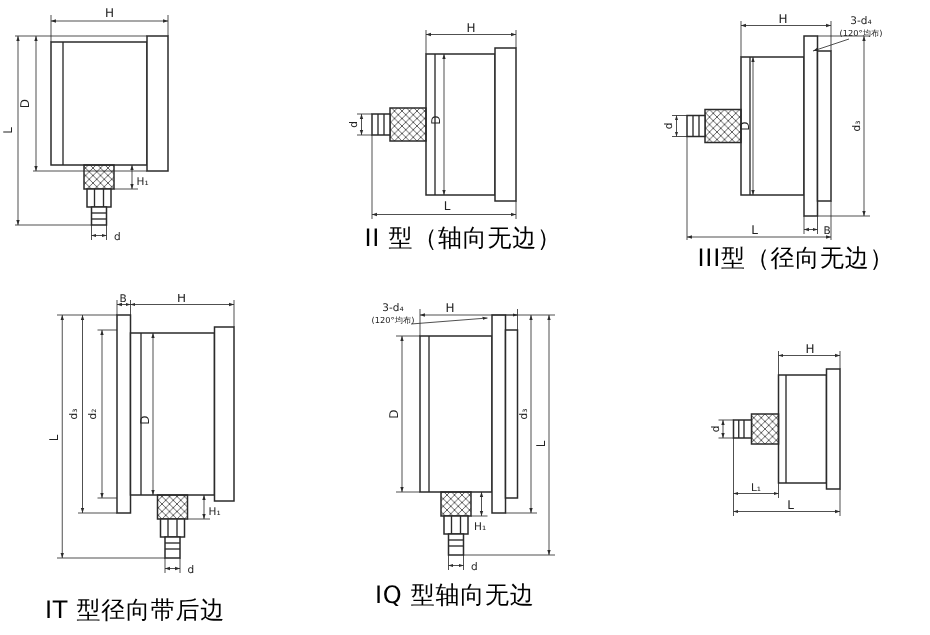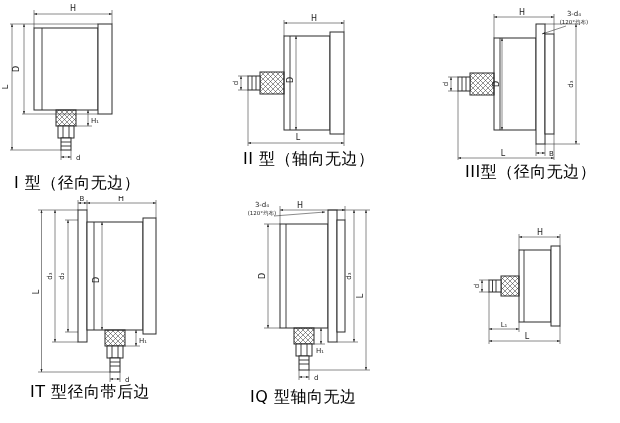--- a/index.html
+++ b/index.html
@@ -63,21 +63,20 @@
       <line class="dl" x1="59" y1="155" x2="69" y2="155" marker-start="url(#ar0)" marker-end="url(#ar0)"></line>
     </g>
     <g>
       <text x="71" y="9" text-anchor="middle" font-size="8">H</text>
       <text x="17" y="67" text-anchor="middle" font-size="8" transform="rotate(-90 17 67)">D</text>
       <text x="6" y="85" text-anchor="middle" font-size="8" transform="rotate(-90 6 85)">L</text>
       <text x="89" y="121" font-size="7">H₁</text>
       <text x="74" y="158" font-size="7">d</text>
     </g>
   </svg>
-  <div class="caption" style="left:14px;top:173px">I 型（径向无边）</div>
 
   <svg class="fig" style="left:218px;top:14px" width="140" height="140" viewBox="0 0 140 140">
     <defs>
       <marker id="ar1" viewBox="0 0 10 10" refX="10" refY="5" markerWidth="6" markerHeight="6" orient="auto-start-reverse">
         <path d="M0,1.6 L10,5 L0,8.4 Z" fill="#2b2b2b"></path>
       </marker>
       <pattern id="cx1" width="5" height="5" patternUnits="userSpaceOnUse">
         <path d="M0,5 L5,0 M0,0 L5,5" stroke="#2b2b2b" stroke-width="0.5" fill="none"></path>
       </pattern>
     </defs>
@@ -215,21 +214,21 @@
       <text x="54" y="5" text-anchor="middle" font-size="7">B</text>
       <text x="93" y="5" text-anchor="middle" font-size="8">H</text>
       <text x="36" y="80" text-anchor="middle" font-size="7" transform="rotate(-90 36 80)">d₂</text>
       <text x="23.5" y="80" text-anchor="middle" font-size="7" transform="rotate(-90 23.5 80)">d₃</text>
       <text x="10.5" y="96" text-anchor="middle" font-size="8" transform="rotate(-90 10.5 96)">L</text>
       <text x="71" y="84" text-anchor="middle" font-size="8" transform="rotate(-90 71 84)">D</text>
       <text x="111" y="147" font-size="7">H₁</text>
       <text x="97" y="186" font-size="7">d</text>
     </g>
   </svg>
-  <div class="caption" style="left:30px;top:382px">IT 型径向带后边</div>
+  <div class="caption" style="left:30px;top:397px">IT 型径向带后边</div>
 
   <svg class="fig" style="left:228px;top:200px" width="150" height="198" viewBox="0 0 150 198">
     <defs>
       <marker id="ar4" viewBox="0 0 10 10" refX="10" refY="5" markerWidth="6" markerHeight="6" orient="auto-start-reverse">
         <path d="M0,1.6 L10,5 L0,8.4 Z" fill="#2b2b2b"></path>
       </marker>
       <pattern id="cx4" width="5" height="5" patternUnits="userSpaceOnUse">
         <path d="M0,5 L5,0 M0,0 L5,5" stroke="#2b2b2b" stroke-width="0.5" fill="none"></path>
       </pattern>
     </defs>

